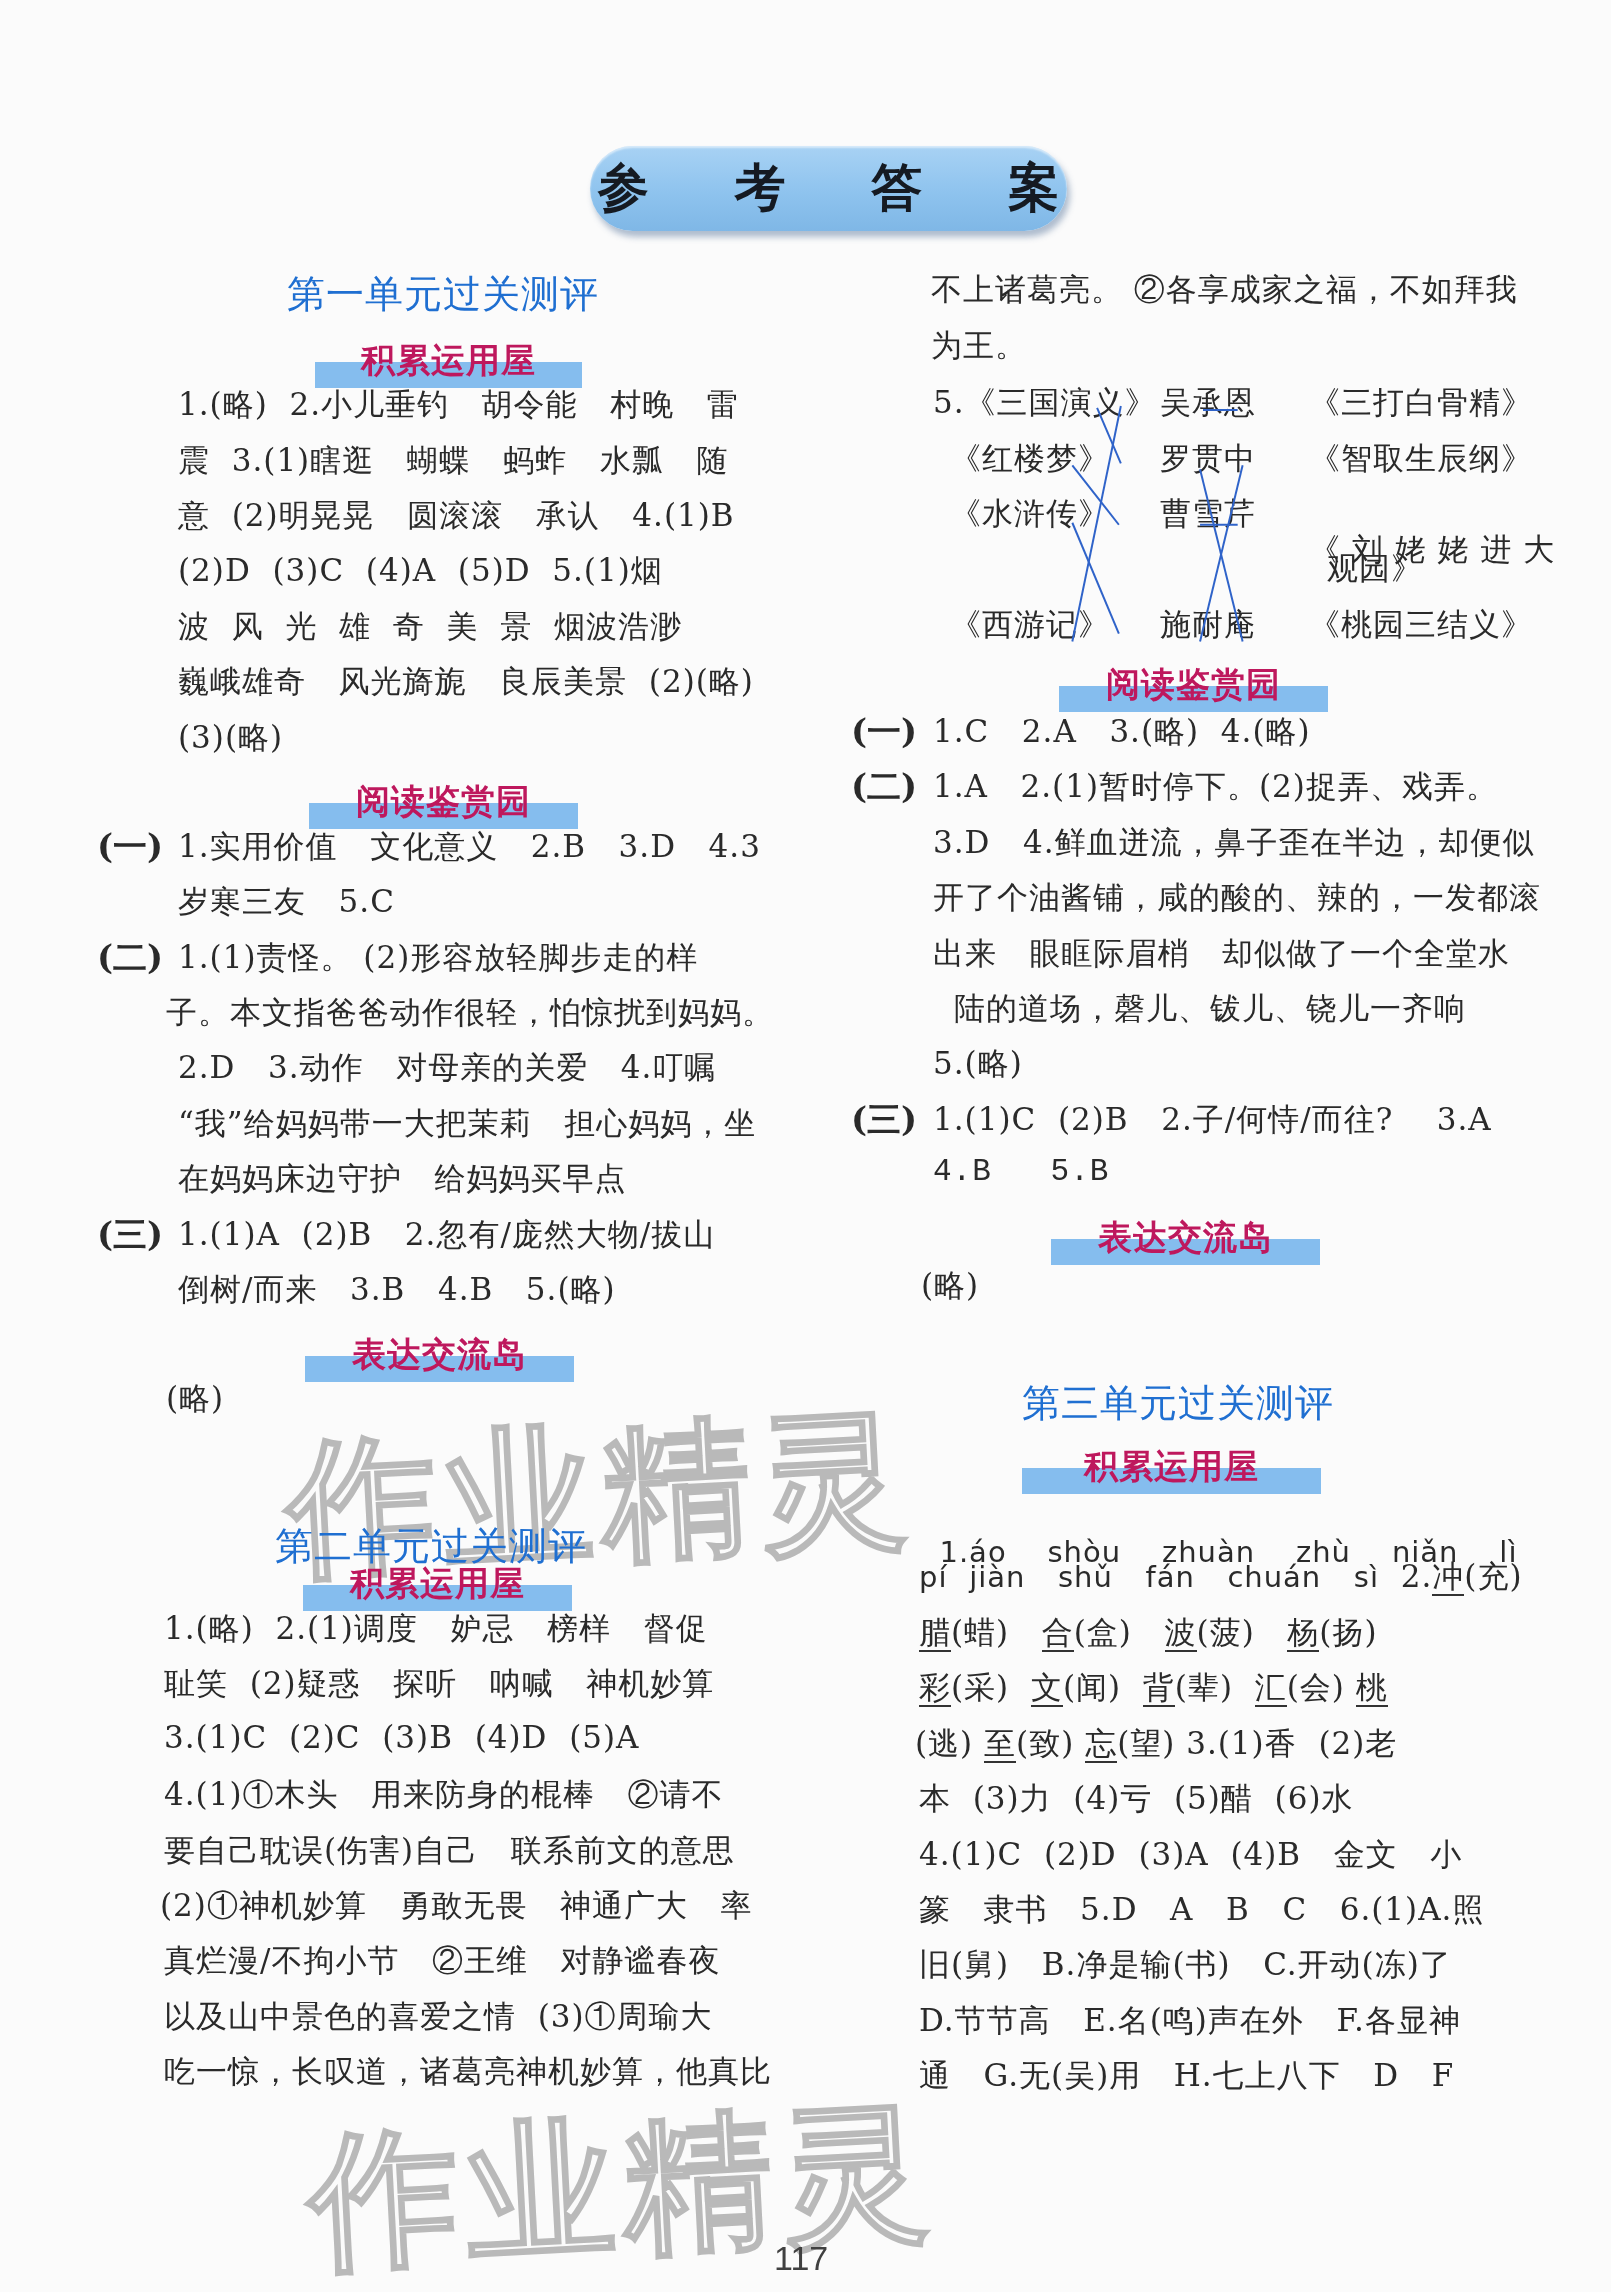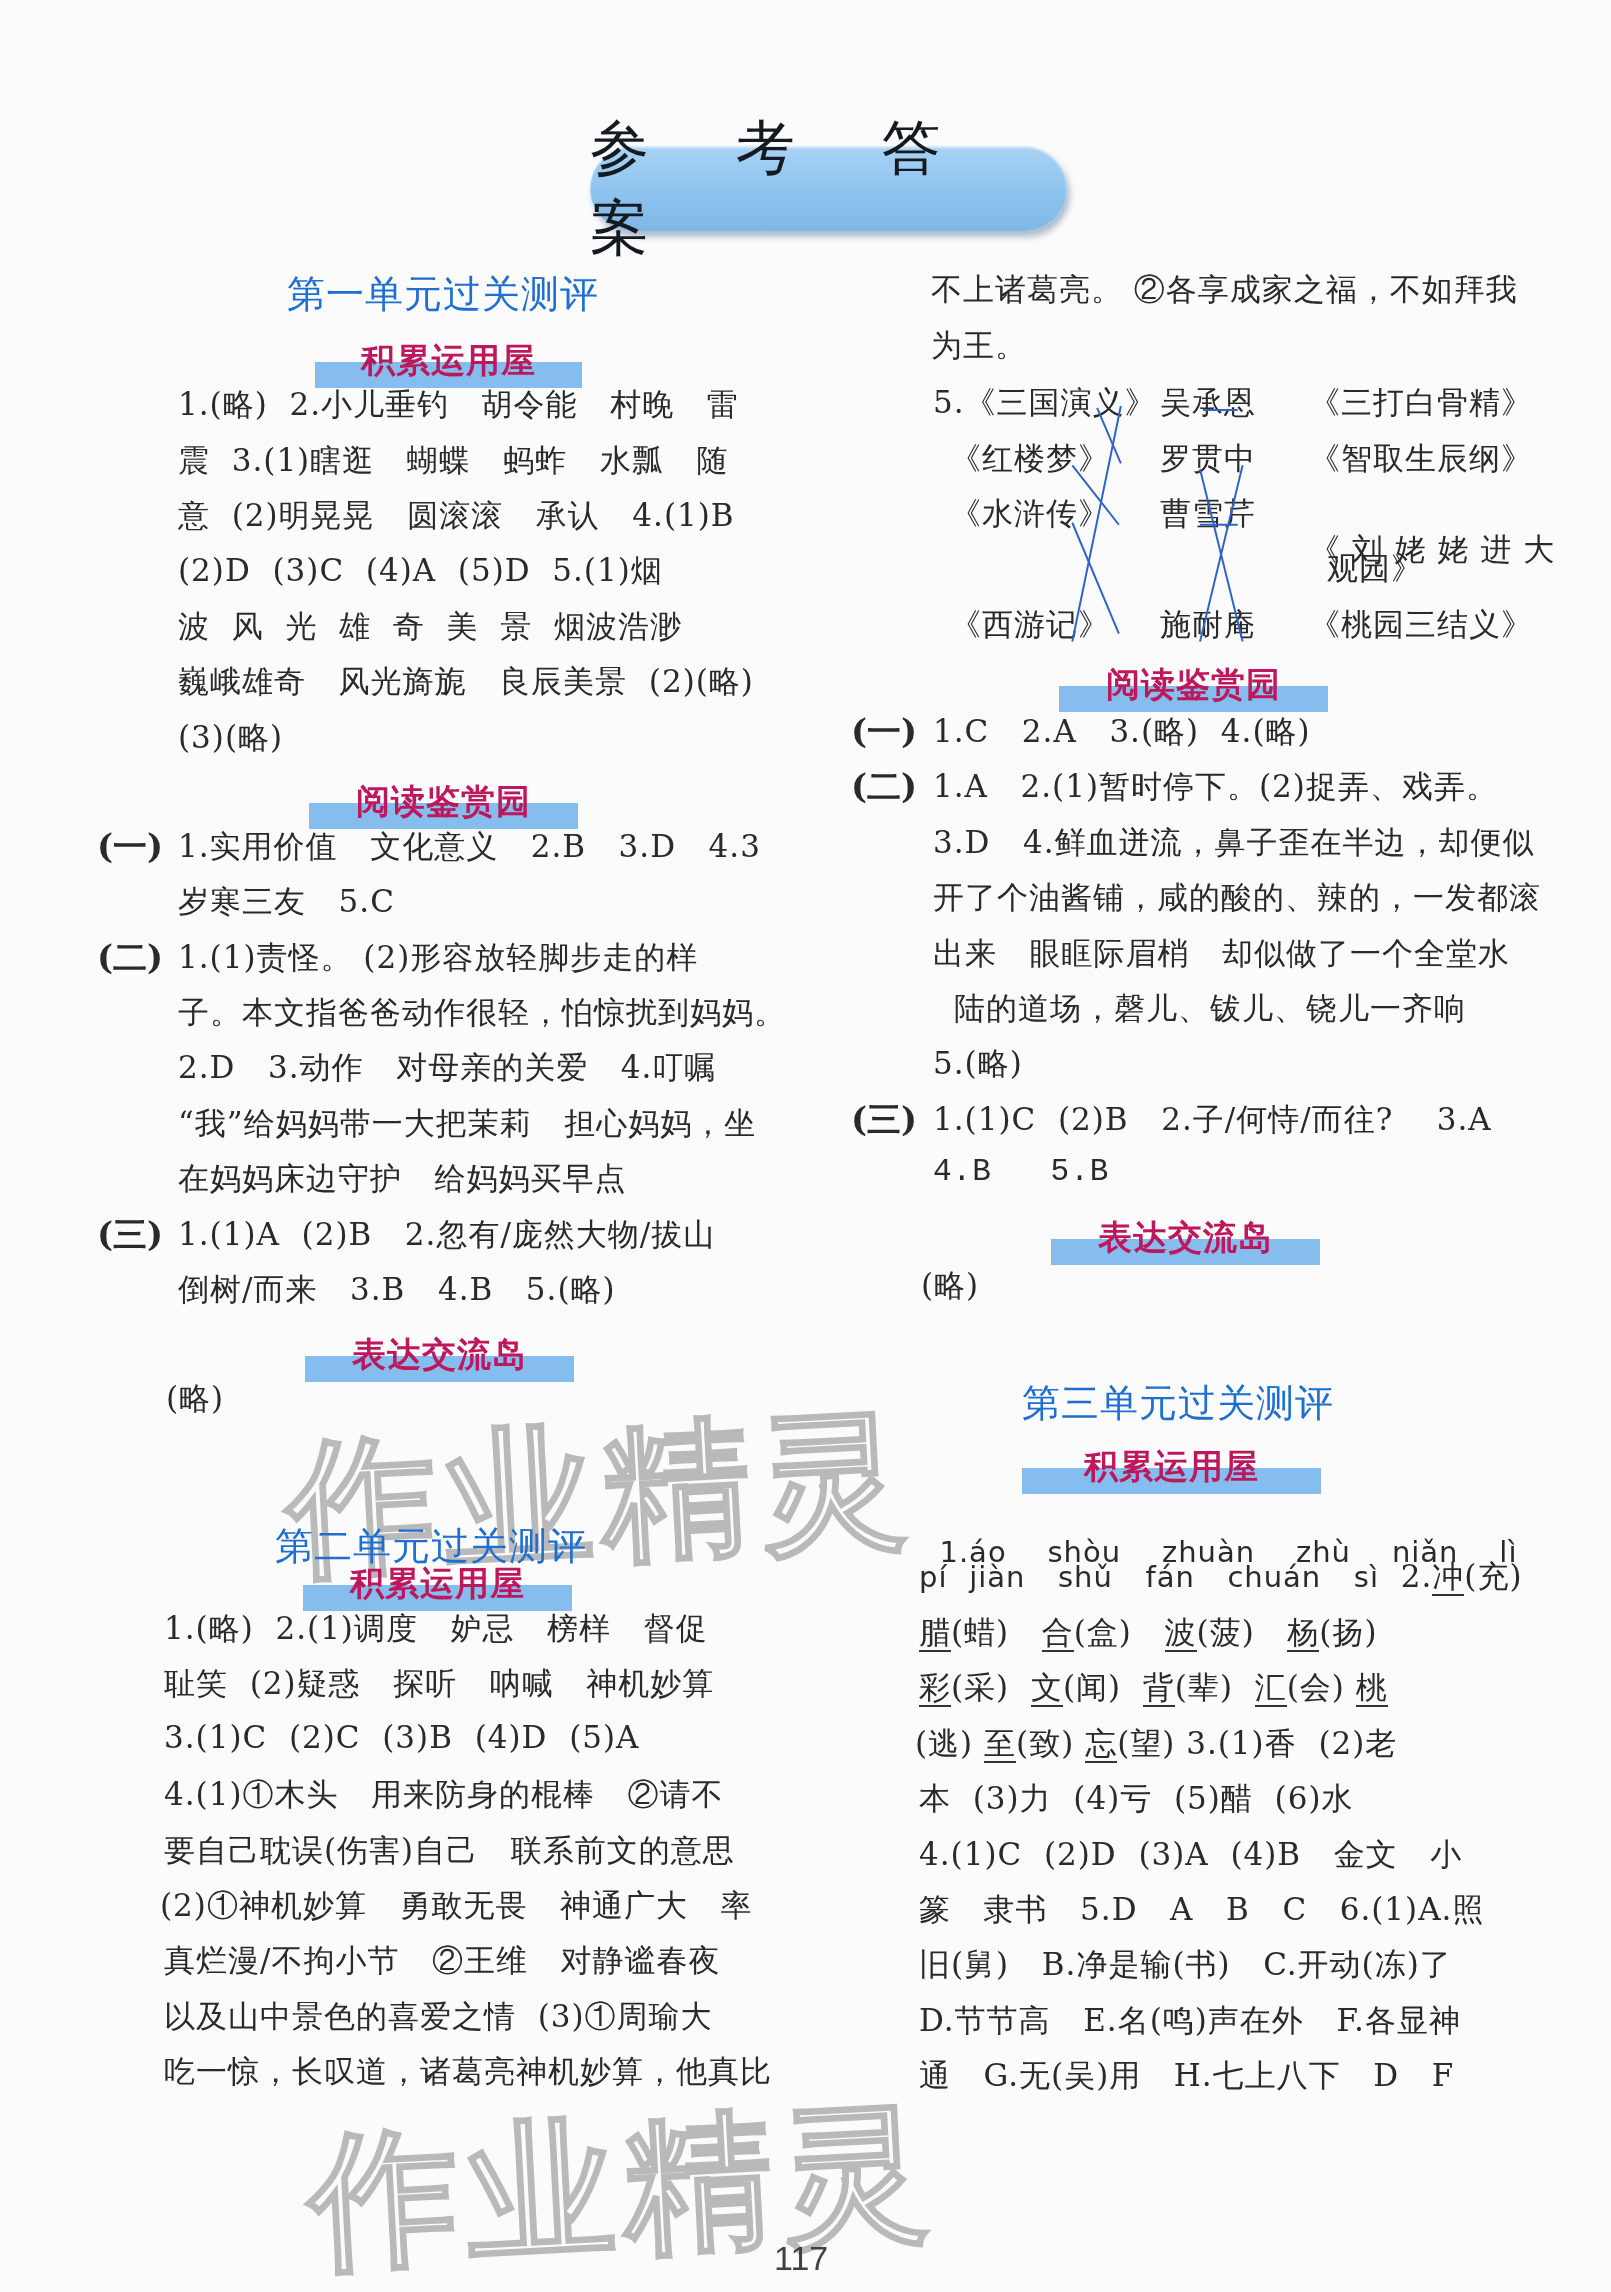--- a/index.html
+++ b/index.html
@@ -10,21 +10,21 @@
     color:#2a2a2a;
   }
   .banner {
     position:absolute; left:590px; top:146px; width:477px; height:85px;
     border-radius:43px;
     background:linear-gradient(180deg,#a8d2f4 0%,#8ec3ee 55%,#7fb7e6 100%);
     box-shadow:3px 6px 6px rgba(80,110,150,0.45), inset 0 2px 2px rgba(255,255,255,0.55);
     display:flex; align-items:center; justify-content:center;
   }
   .banner span {
-    font-family:"DejaVu Serif",serif; font-weight:normal; font-size:59px;
+    font-family:"DejaVu Serif",serif; font-weight:bold; font-size:51px;
     letter-spacing:34px; margin-right:-34px; color:#151a22;
   }
   .unit-title {
     position:absolute; font-family:"DejaVu Sans",sans-serif;
     font-size:38px; color:#1f6fd1; letter-spacing:1px; white-space:nowrap;
   }
   .sec {
     position:absolute; height:55px;
   }
   .sec .bar {
@@ -76,21 +76,21 @@
 
 <div class="sec" style="left:309px;top:774px;width:269px;">
   <div class="bar"></div>
   <div class="lbl">阅读鉴赏园</div>
 </div>
 <div class="mk" style="left:97px;top:824px;">(一)</div>
 <div class="line" style="left:178px;top:826px;text-align:center;">1.实用价值   文化意义   2.B   3.D   4.3</div>
 <div class="line" style="left:178px;top:881px;">岁寒三友   5.C</div>
 <div class="mk" style="left:97px;top:935px;">(二)</div>
 <div class="line" style="left:178px;top:937px;">1.(1)责怪。 (2)形容放轻脚步走的样</div>
-<div class="line" style="left:178px;top:992px;font-family:Liberation Mono, monospace;">子。本文指爸爸动作很轻，怕惊扰到妈妈。</div>
+<div class="line" style="left:166px;top:992px;font-family:Liberation Mono, monospace;">子。本文指爸爸动作很轻，怕惊扰到妈妈。</div>
 <div class="line" style="left:178px;top:1047px;">2.D   3.动作   对母亲的关爱   4.叮嘱</div>
 <div class="line" style="left:178px;top:1103px;">“我”给妈妈带一大把茉莉   担心妈妈，坐</div>
 <div class="line" style="left:178px;top:1158px;">在妈妈床边守护   给妈妈买早点</div>
 <div class="mk" style="left:97px;top:1212px;">(三)</div>
 <div class="line" style="left:178px;top:1214px;">1.(1)A  (2)B   2.忽有/庞然大物/拔山</div>
 <div class="line" style="left:178px;top:1269px;">倒树/而来   3.B   4.B   5.(略)</div>
 
 <div class="sec" style="left:305px;top:1327px;width:269px;">
   <div class="bar"></div>
   <div class="lbl">表达交流岛</div>

